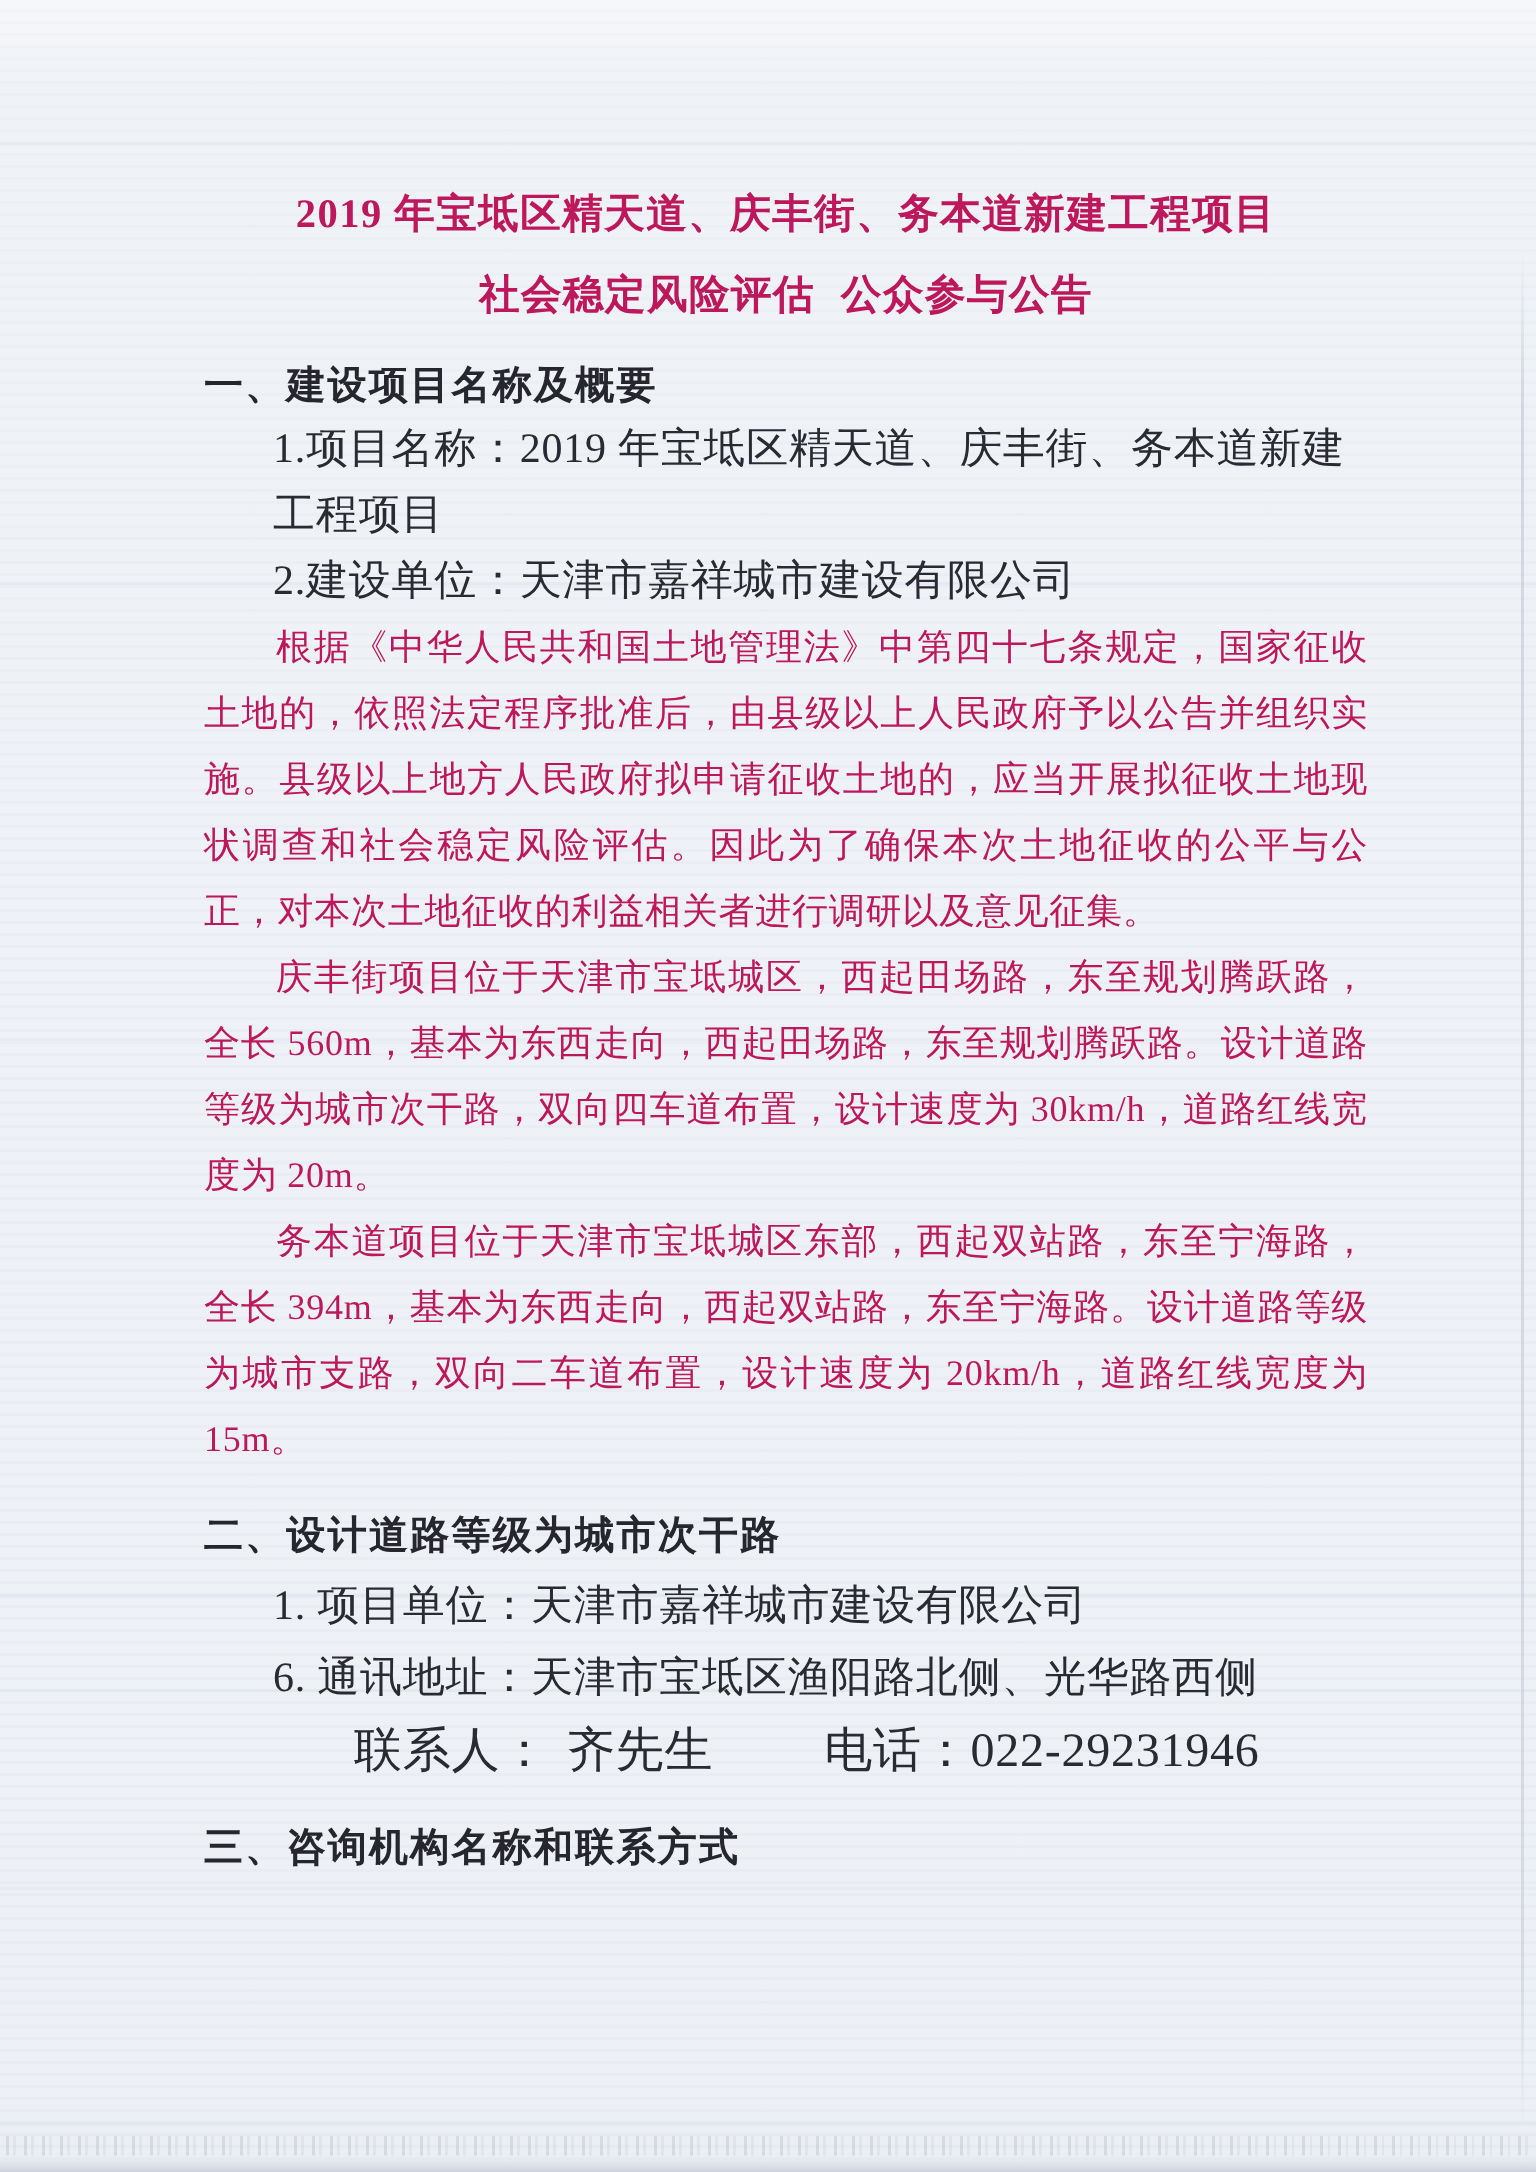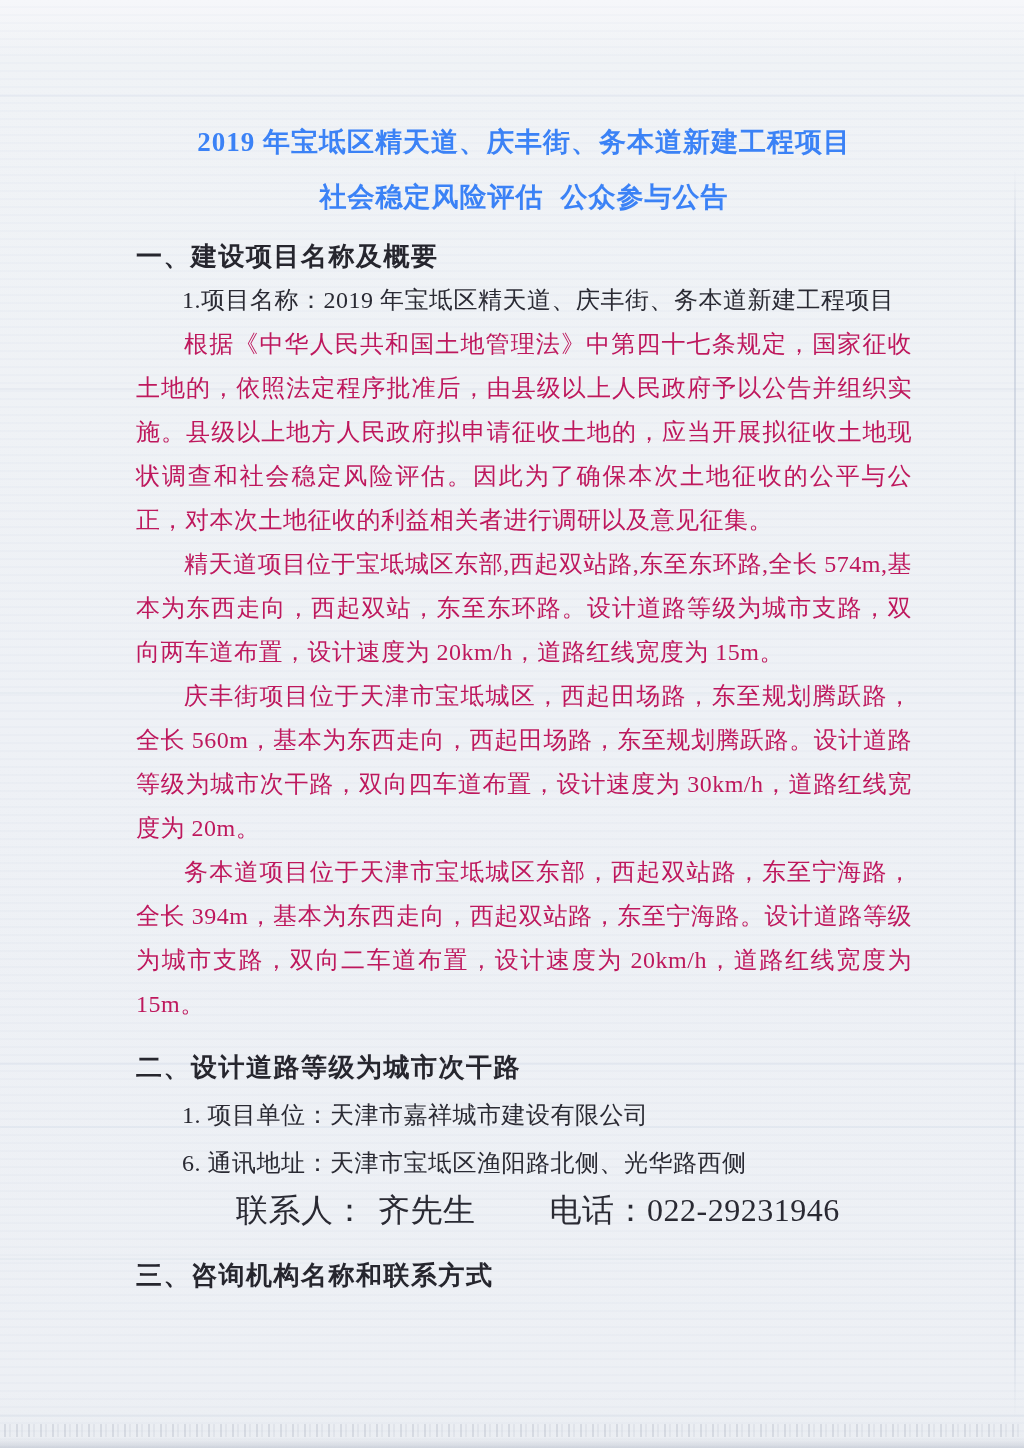--- a/index.html
+++ b/index.html
@@ -54,33 +54,33 @@
   }
 
   .content {
     position: absolute;
     left: 136px; top: 126px; width: 776px;
   }
   .doc-title {
     font-size: 27px; font-weight: bold;
     text-align: center; line-height: 32px;
     letter-spacing: 1px;
-    color: #3b82f6;
+    color: #be185d;
   }
   .doc-subtitle { margin-top: 25px; font-family: Liberation Mono, monospace; }
   .sec-heading {
     font-size: 26px; font-weight: bold;
     line-height: 32px; margin-top: 26px;
     letter-spacing: 1.5px;
     color: #26262e;
   }
   .sec-heading.first { }
   .item-list { margin-top: 5px; }
   .item {
-    font-size: 24px; line-height: 44px;
+    font-size: 28px; line-height: 44px;
     padding-left: 46px; letter-spacing: 0.5px;
   }
   .body-para {
     font-size: 24px; line-height: 44px;
     text-align: justify; text-indent: 2em;
     letter-spacing: 0.5px;
     color: #be185d;
   }
   .item-list-2 { margin-top: 7px; }
   .item-list-2 .item { line-height: 48px; }
@@ -109,25 +109,25 @@
 <div class="content">
 
   <div class="doc-title">2019 年宝坻区精天道、庆丰街、务本道新建工程项目</div>
 
   <div class="doc-title doc-subtitle">社会稳定风险评估 公众参与公告</div>
 
   <div class="sec-heading first">一、建设项目名称及概要</div>
 
   <div class="item-list">
     <div class="item">1.项目名称：2019 年宝坻区精天道、庆丰街、务本道新建工程项目</div>
+    <div class="item">2.建设单位：天津市嘉祥城市建设有限公司</div>
   </div>
 
   <p class="body-para">根据《中华人民共和国土地管理法》中第四十七条规定，国家征收土地的，依照法定程序批准后，由县级以上人民政府予以公告并组织实施。县级以上地方人民政府拟申请征收土地的，应当开展拟征收土地现状调查和社会稳定风险评估。因此为了确保本次土地征收的公平与公正，对本次土地征收的利益相关者进行调研以及意见征集。</p>
 
-  <p class="body-para">精天道项目位于宝坻城区东部,西起双站路,东至东环路,全长 574m,基本为东西走向，西起双站，东至东环路。设计道路等级为城市支路，双向两车道布置，设计速度为 20km/h，道路红线宽度为 15m。</p>
 
   <p class="body-para">庆丰街项目位于天津市宝坻城区，西起田场路，东至规划腾跃路，全长 560m，基本为东西走向，西起田场路，东至规划腾跃路。设计道路等级为城市次干路，双向四车道布置，设计速度为 30km/h，道路红线宽度为 20m。</p>
 
   <p class="body-para">务本道项目位于天津市宝坻城区东部，西起双站路，东至宁海路，全长 394m，基本为东西走向，西起双站路，东至宁海路。设计道路等级为城市支路，双向二车道布置，设计速度为 20km/h，道路红线宽度为 15m。</p>
 
   <div class="sec-heading">二、设计道路等级为城市次干路</div>
 
   <div class="item-list item-list-2">
     <div class="item">1. 项目单位：天津市嘉祥城市建设有限公司</div>
     <div class="item">6. 通讯地址：天津市宝坻区渔阳路北侧、光华路西侧</div>

